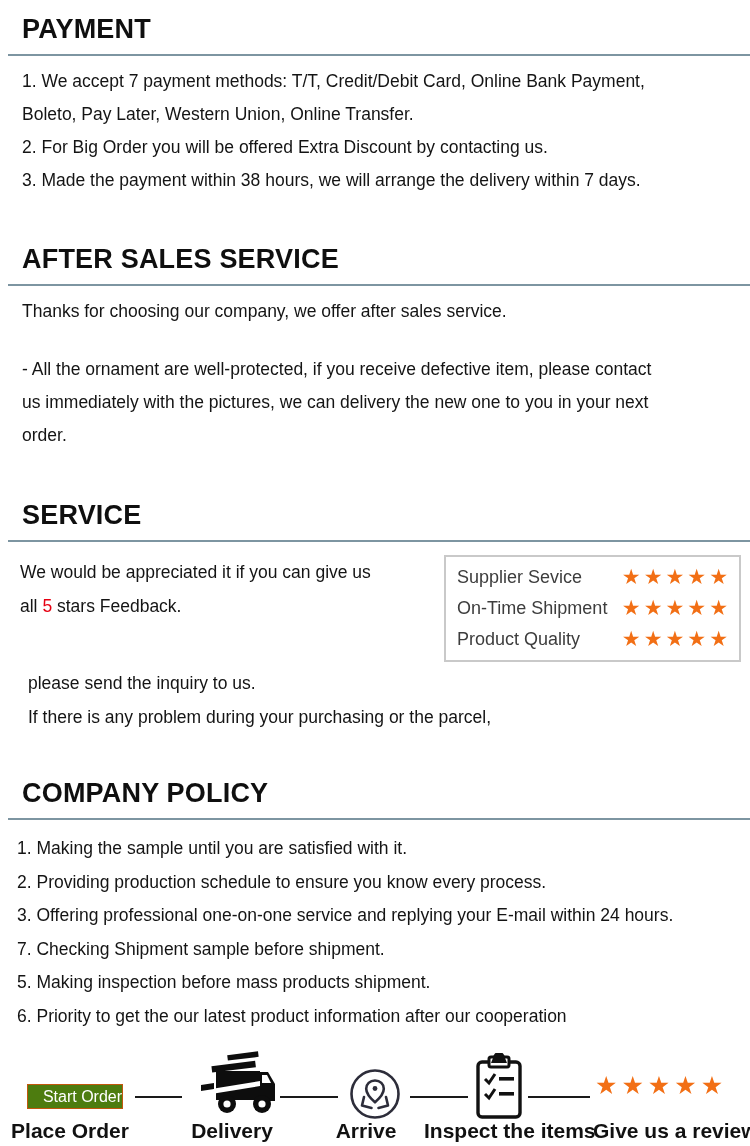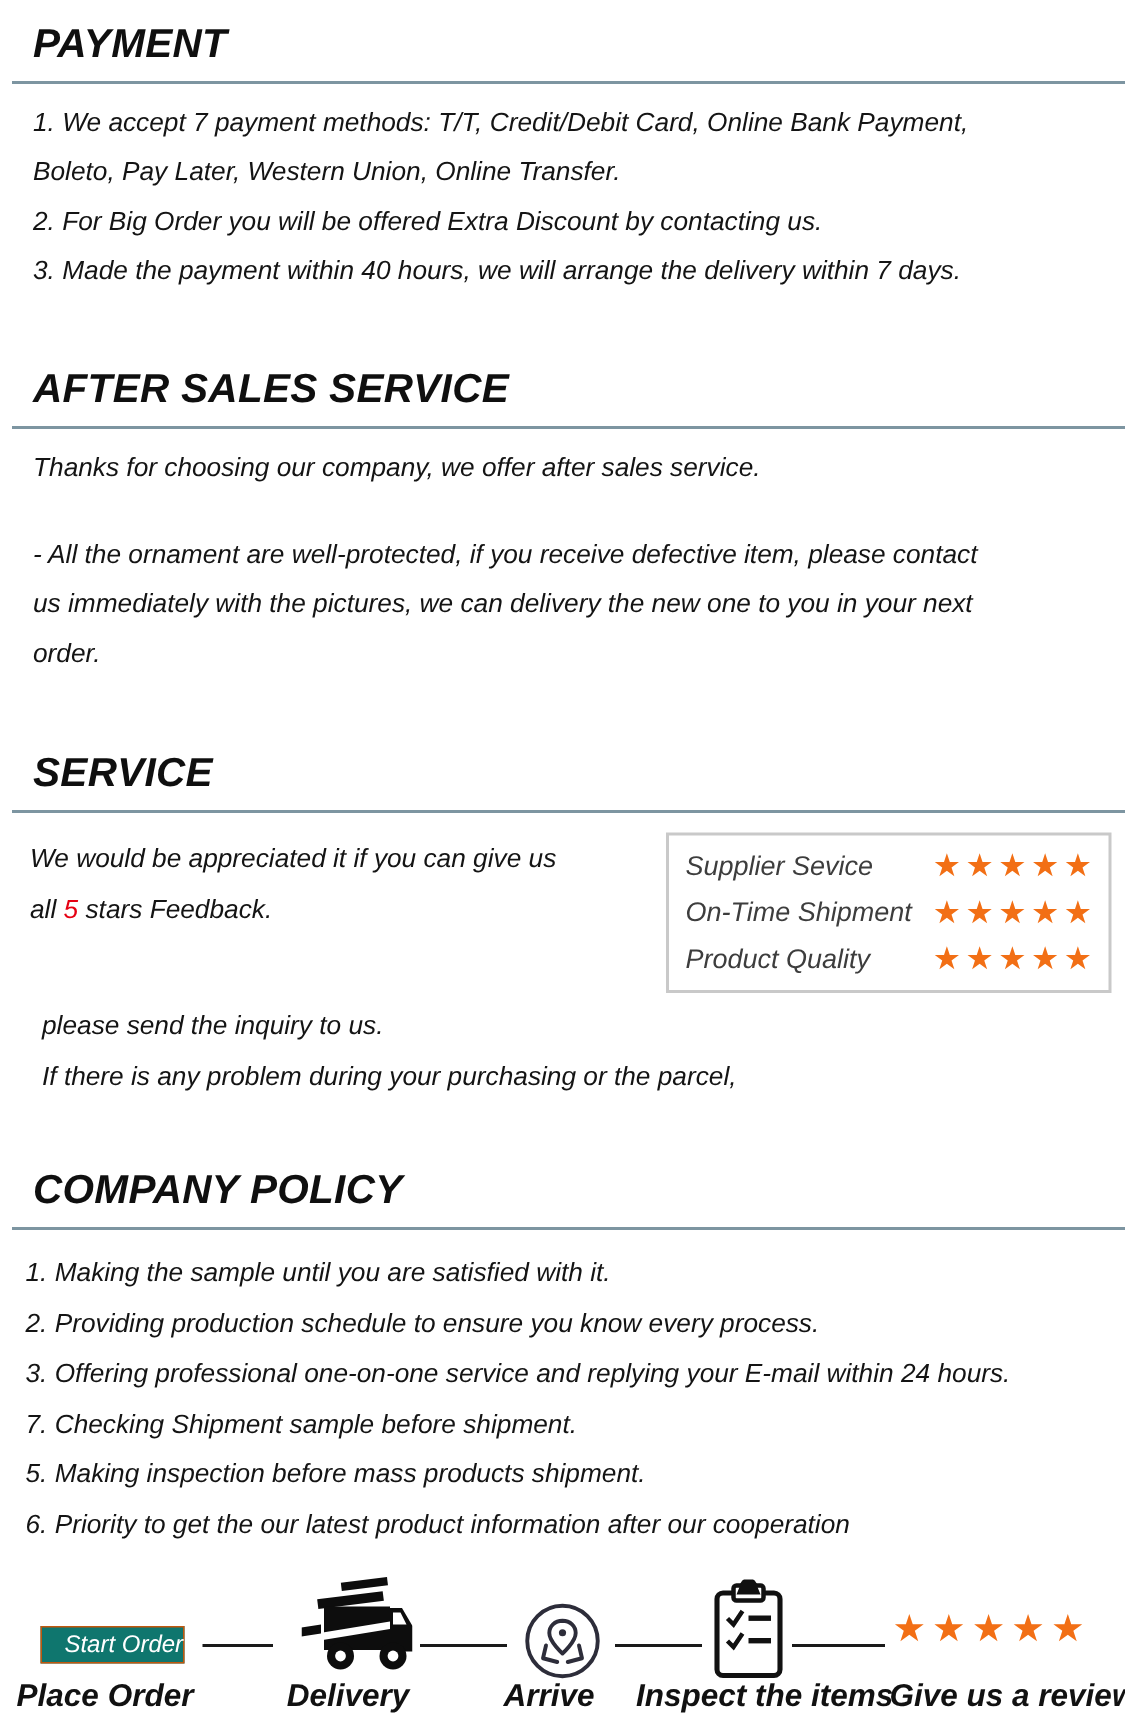--- a/index.html
+++ b/index.html
@@ -1,19 +1,19 @@
 <!DOCTYPE html>
 <html><head>
 <meta charset="utf-8">
 <style>
   html,body{margin:0;padding:0;background:#ffffff;}
   .page{
     width:750px;height:1146px;position:relative;overflow:hidden;
     font-family:"Liberation Sans","DejaVu Sans",sans-serif;
-    color:#141414;background:#fff;font-style:italic;
+    color:#141414;background:#fff;
   }
   
   .sec-head{
     font-size:27px;font-weight:800;color:#0f0f0f;
     margin:0 0 0 22px;letter-spacing:0.2px;line-height:31px;
   }
   .rule{height:2px;background:#7d95a1;margin:9px 0 0 8px;}
   
   .sec-body{padding:9px 0 0 22px;font-size:17.5px;line-height:33px;white-space:nowrap;}
   .line{white-space:nowrap;}
@@ -33,21 +33,21 @@
   .rating-row{display:flex;align-items:center;justify-content:space-between;height:31px;}
   .rating-label{font-size:18px;color:#3d3d3d;white-space:nowrap;}
   .stars{color:#f26f15;font-family:"DejaVu Sans",sans-serif;font-size:21px;letter-spacing:3px;white-space:nowrap;line-height:1;}
   .fb-notes{padding-left:28px;font-size:17.5px;line-height:34px;margin-top:4px;white-space:nowrap;}
   #policy .sec-body{padding-left:17px;padding-top:12px;line-height:33.5px;}
   
   .flow{position:relative;height:112px;margin-top:8px;}
   .flow .connector{position:absolute;height:2px;background:#1a1a1a;top:55px;}
   .start-btn{
     position:absolute;left:27px;top:43px;width:96px;height:25px;
-    background:#0f766e;border:1px solid #c2570d;box-sizing:border-box;
+    background:#4d7c0f;border:1px solid #c2570d;box-sizing:border-box;
     color:#ffffff;font-size:16px;display:flex;align-items:center;justify-content:center;
     white-space:nowrap;
     padding-left:15px;
   }
   .flow-icon{position:absolute;}
   .flow-label{
     position:absolute;top:78px;font-size:21px;font-weight:600;color:#111;
     text-align:center;white-space:nowrap;
   }
   .flow-stars{position:absolute;left:595px;top:32px;font-size:25px;letter-spacing:4px;}
@@ -57,21 +57,21 @@
 
 <div class="page">
 
   <section id="payment">
     <h2 class="sec-head">PAYMENT</h2>
     <div class="rule"></div>
     <div class="sec-body">
       <div class="line">1. We accept 7 payment methods: T/T, Credit/Debit Card, Online Bank Payment,</div>
       <div class="line">Boleto, Pay Later, Western Union, Online Transfer.</div>
       <div class="line">2. For Big Order you will be offered Extra Discount by contacting us.</div>
-      <div class="line">3. Made the payment within 40 hours, we will arrange the delivery within 7 days.</div>
+      <div class="line">3. Made the payment within 38 hours, we will arrange the delivery within 7 days.</div>
     </div>
   </section>
 
   <section id="after-sales">
     <h2 class="sec-head">AFTER SALES SERVICE</h2>
     <div class="rule"></div>
     <div class="sec-body">
       <div class="line">Thanks for choosing our company, we offer after sales service.</div>
       <div class="spacer"></div>
       <div class="line">- All the ornament are well-protected, if you receive defective item, please contact</div>

